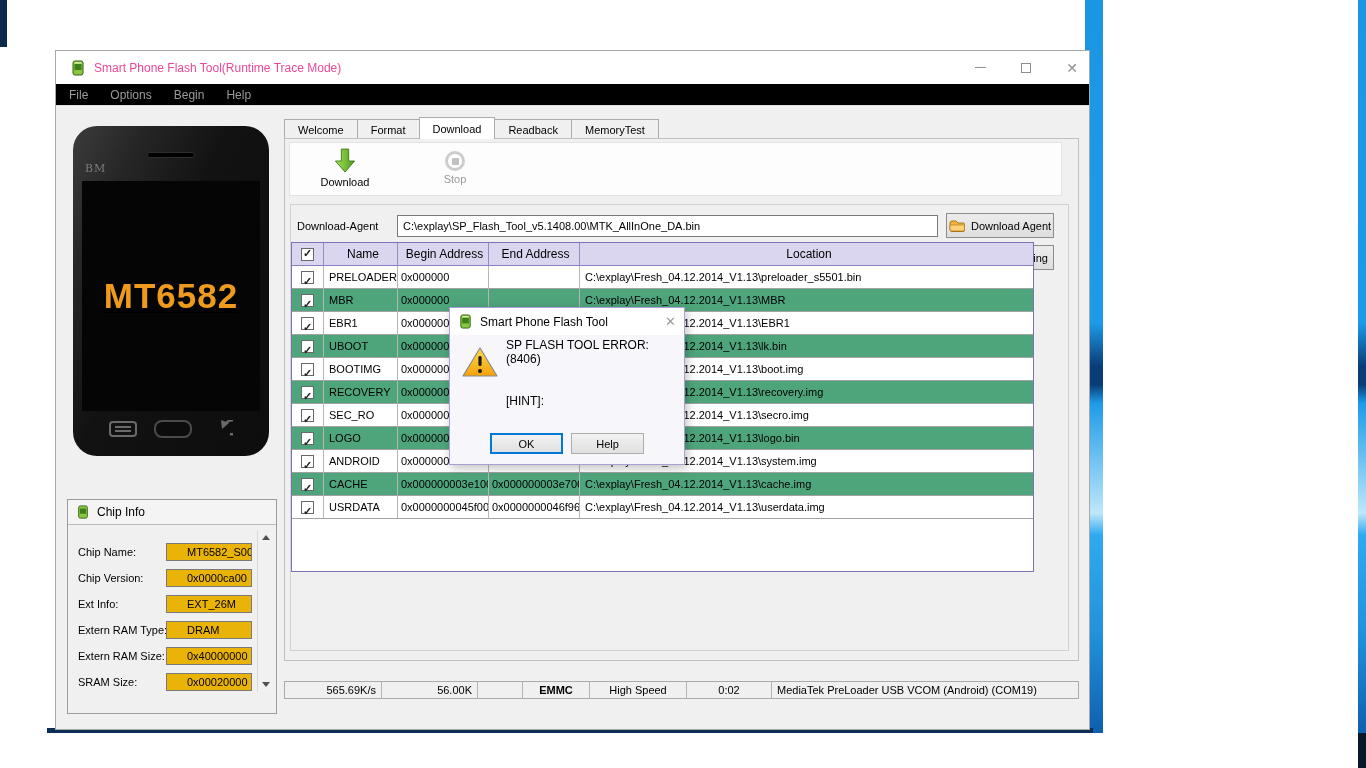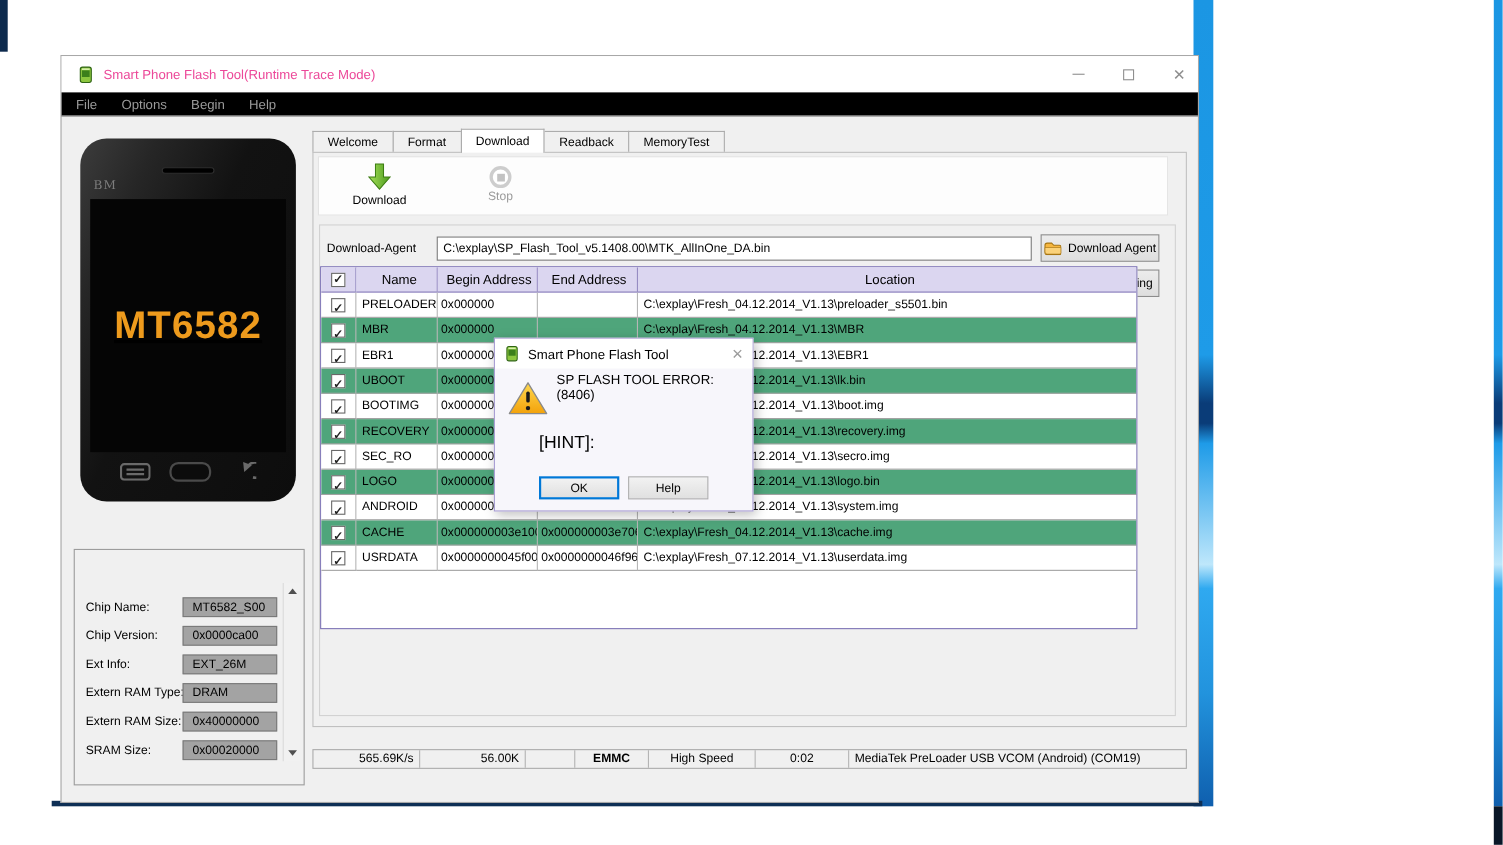--- a/index.html
+++ b/index.html
@@ -45,22 +45,22 @@
   .phone .navrow { position:absolute; left:0; bottom:14px; width:100%; height:26px;
     display:flex; align-items:center; justify-content:space-around; padding:0 28px; }
 
   
   .chipinfo { left:11px; top:448px; width:210px; height:215px; border:1px solid #9c9c9c; background:#f0f0f0; }
   .chipinfo .ci-head { height:25px; border-bottom:1px solid #bcbcbc; background:#f4f4f4;
     display:flex; align-items:center; gap:7px; padding-left:8px; font-size:12px; }
   .ci-fields { position:absolute; left:0; top:26px; width:188px; height:188px; }
   .ci-row { position:absolute; left:10px; width:178px; height:20px; display:flex; align-items:center; }
   .ci-row .lbl { width:96px; font-size:11px; }
-  .ci-row .val { position:absolute; left:88px; width:86px; height:18px; background:#a3a3a3;
-    border:1px solid #7a7a7a; font-size:11px; line-height:16px; padding-left:8px; overflow:hidden; white-space:nowrap; }
+  .ci-row .val { position:absolute; left:88px; width:86px; height:18px; background:#eab308;
+    border:1px solid #7a7a7a; font-size:11px; line-height:16px; padding-left:20px; overflow:hidden; white-space:nowrap; }
   .ci-scroll { position:absolute; right:3px; top:30px; width:16px; height:162px; background:#f1f1f1; border-left:1px solid #dadada; }
   .ci-scroll .sb { position:absolute; left:1px; width:14px; height:15px; display:flex; align-items:center; justify-content:center; }
   .tri-up { width:0; height:0; border-left:4px solid transparent; border-right:4px solid transparent; border-bottom:5px solid #505050; }
   .tri-dn { width:0; height:0; border-left:4px solid transparent; border-right:4px solid transparent; border-top:5px solid #505050; }
 
   
   .tabstrip { left:228px; top:66px; height:22px; display:flex; align-items:flex-end; }
   .tab { height:20px; padding:0 13px; background:#f0f0f0; border:1px solid #acacac; border-bottom:none;
     display:flex; align-items:center; font-size:11px; margin-right:-1px; position:relative; z-index:1; }
   .tab.active { height:22px; background:#fff; z-index:3; }
@@ -115,21 +115,21 @@
   .scell.right { justify-content:flex-end; }
   .scell.center { justify-content:center; }
   .scell.bold { font-weight:bold; }
 
   
   .dialog { left:449px; top:307px; width:236px; height:158px; background:#f7f6fb;
     border:1px solid #a99fd4; box-shadow:2px 3px 10px rgba(0,0,0,.25); z-index:50; }
   .dlg-title { height:27px; background:#fff; display:flex; align-items:center; gap:7px; padding-left:8px; font-size:12px; }
   .dlg-close { position:absolute; right:8px; top:6px; color:#9c9c9c; font-size:13px; }
   .dlg-msg { position:absolute; left:56px; top:30px; font-size:12px; }
-  .dlg-hint { position:absolute; left:40px; top:86px; font-size:16px; }
+  .dlg-hint { position:absolute; left:56px; top:86px; font-size:12px; }
   .dlg-btn { position:absolute; width:73px; height:21px; background:linear-gradient(#f2f2f2,#e0e0e0);
     border:1px solid #adadad; display:flex; align-items:center; justify-content:center; font-size:11px; }
   .dlg-btn.focus { border:2px solid #0078d7; }
 
   svg { display:block; }
 </style>
 </head>
 <body>
 
 <div class="abs deco-notch"></div>
@@ -181,20 +181,27 @@
         <rect x="2" y="2" width="36" height="16" rx="7" fill="#0c0c0c" stroke="#4a4a4a" stroke-width="2"></rect>
       </svg>
       <svg width="24" height="18" viewBox="0 0 24 18">
         <path d="M21 14 a8 7 0 1 0 -4 -11" fill="none" stroke="#6a6a6a" stroke-width="2.4"></path>
         <path d="M12 0 l8 3 -7 6 z" fill="#6a6a6a"></path>
       </svg>
     </div>
   </div>
 
   <div class="abs chipinfo">
+    <div class="ci-head">
+      <svg width="14" height="14" viewBox="0 0 16 16">
+        <rect x="3" y="1" width="10" height="14" rx="2" fill="#8cc63f" stroke="#2f6414"></rect>
+        <rect x="4.5" y="4" width="7" height="6" fill="#3c7f1b"></rect>
+      </svg>
+      <span>Chip Info</span>
+    </div>
     <div class="ci-fields">
       <div class="ci-row" style="top:16px">
           <span class="lbl">Chip Name:</span>
           <span class="val">MT6582_S00</span>
         </div>
       <div class="ci-row" style="top:42px">
           <span class="lbl">Chip Version:</span>
           <span class="val">0x0000ca00</span>
         </div>
       <div class="ci-row" style="top:68px">
@@ -410,21 +417,21 @@
     <div class="td c-loc" style="border-right:none">C:\explay\Fresh_04.12.2014_V1.13\cache.img</div>
   </div>
 
   <div class="trow">
     <div class="td c-chk">
               <span class="cb checked"></span>
             </div>
     <div class="td c-name">USRDATA</div>
     <div class="td c-begin">0x0000000045f00000</div>
     <div class="td c-end">0x0000000046f961cb</div>
-    <div class="td c-loc" style="border-right:none">C:\explay\Fresh_07.12.2014_V1.13\userdata.img</div>
+    <div class="td c-loc" style="border-right:none">C:\explay\Fresh_04.12.2014_V1.13\userdata.img</div>
   </div>
 </div>
     </div>
   </div>
 
 
   <div class="abs statusbar">
     <div class="scell right" style="width:97px">565.69K/s</div>
     <div class="scell right" style="width:96px">56.00K</div>
     <div class="scell" style="width:45px"></div>

